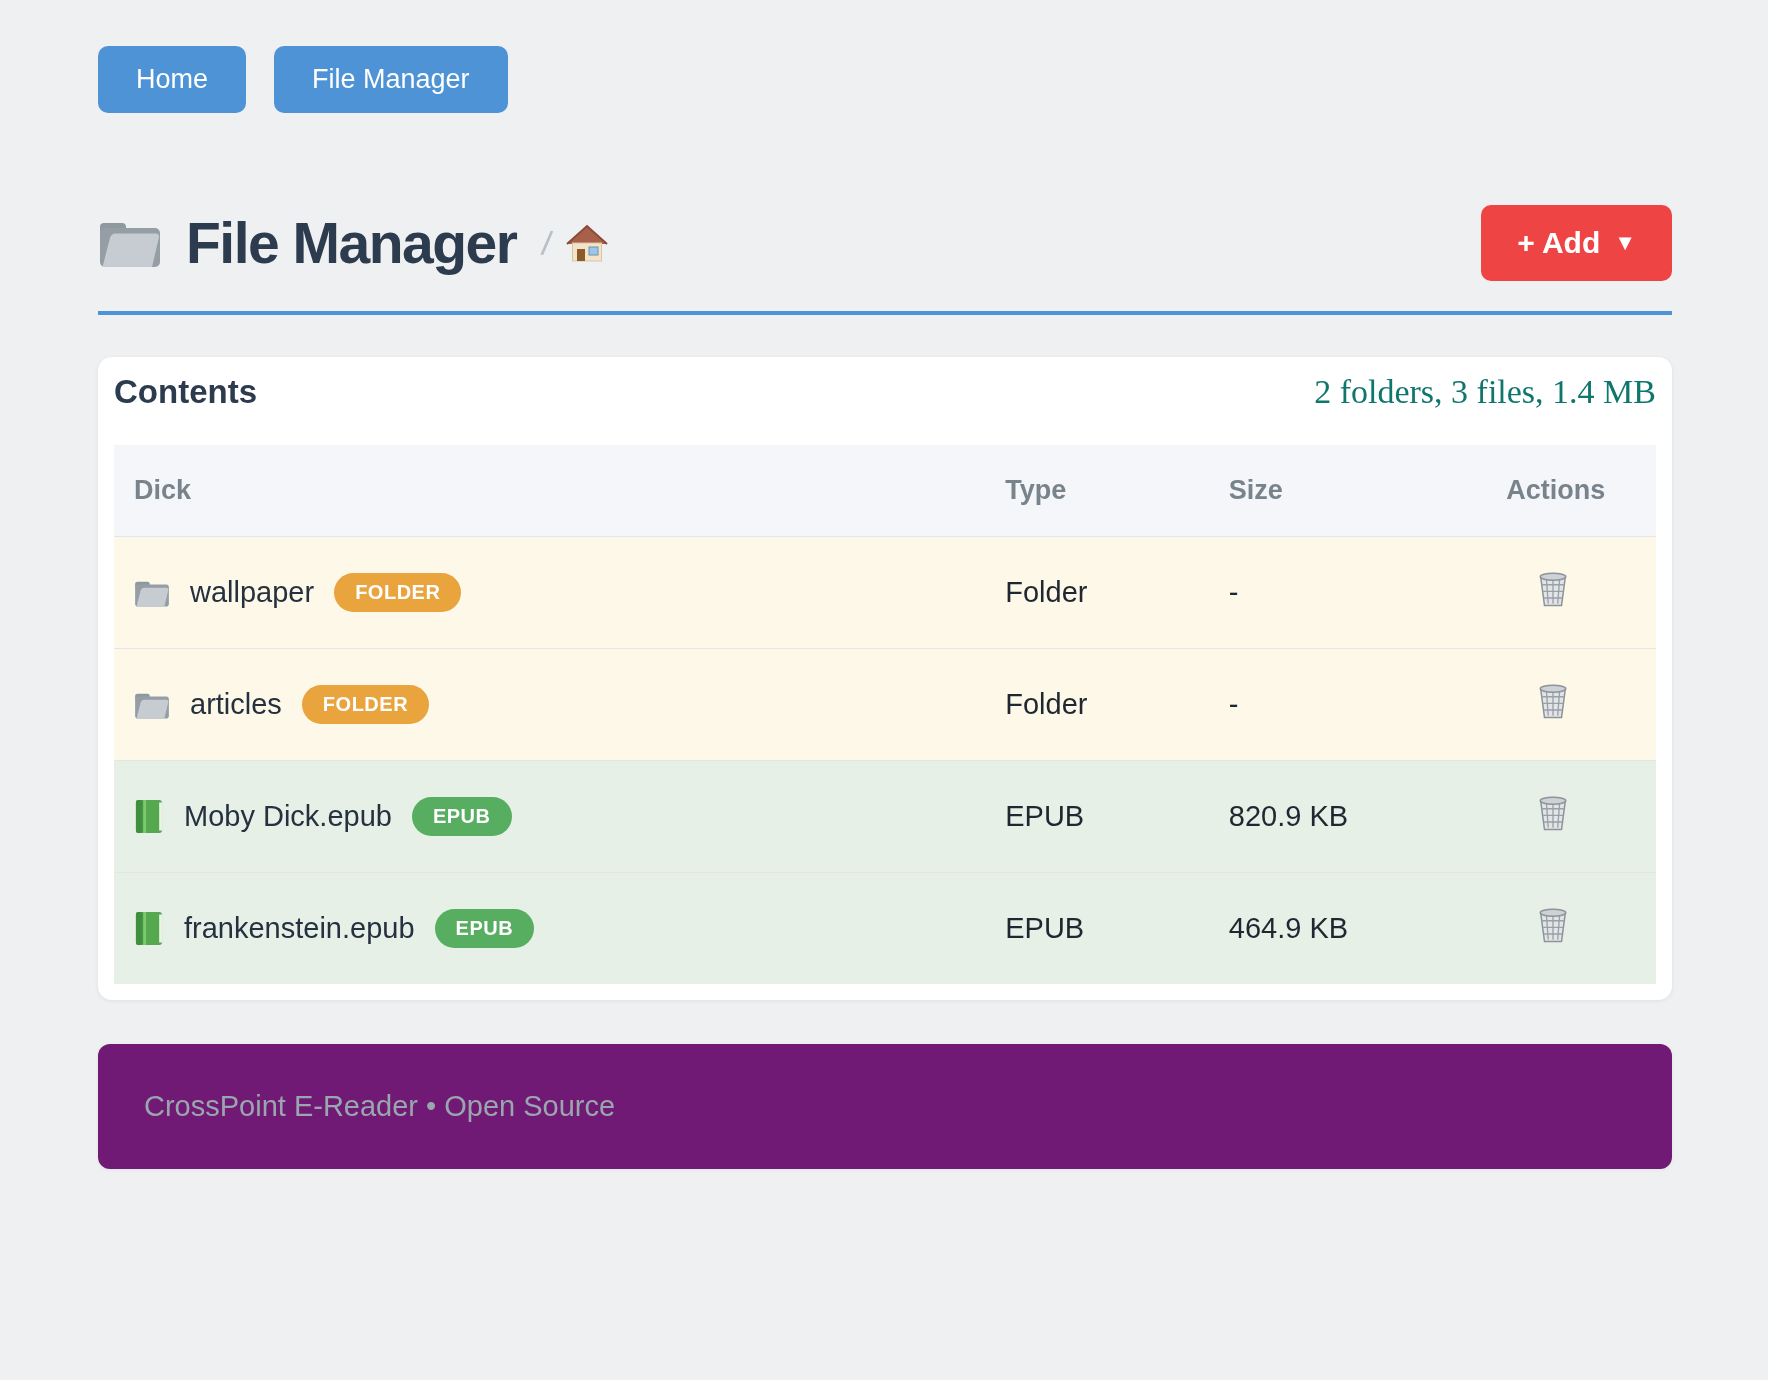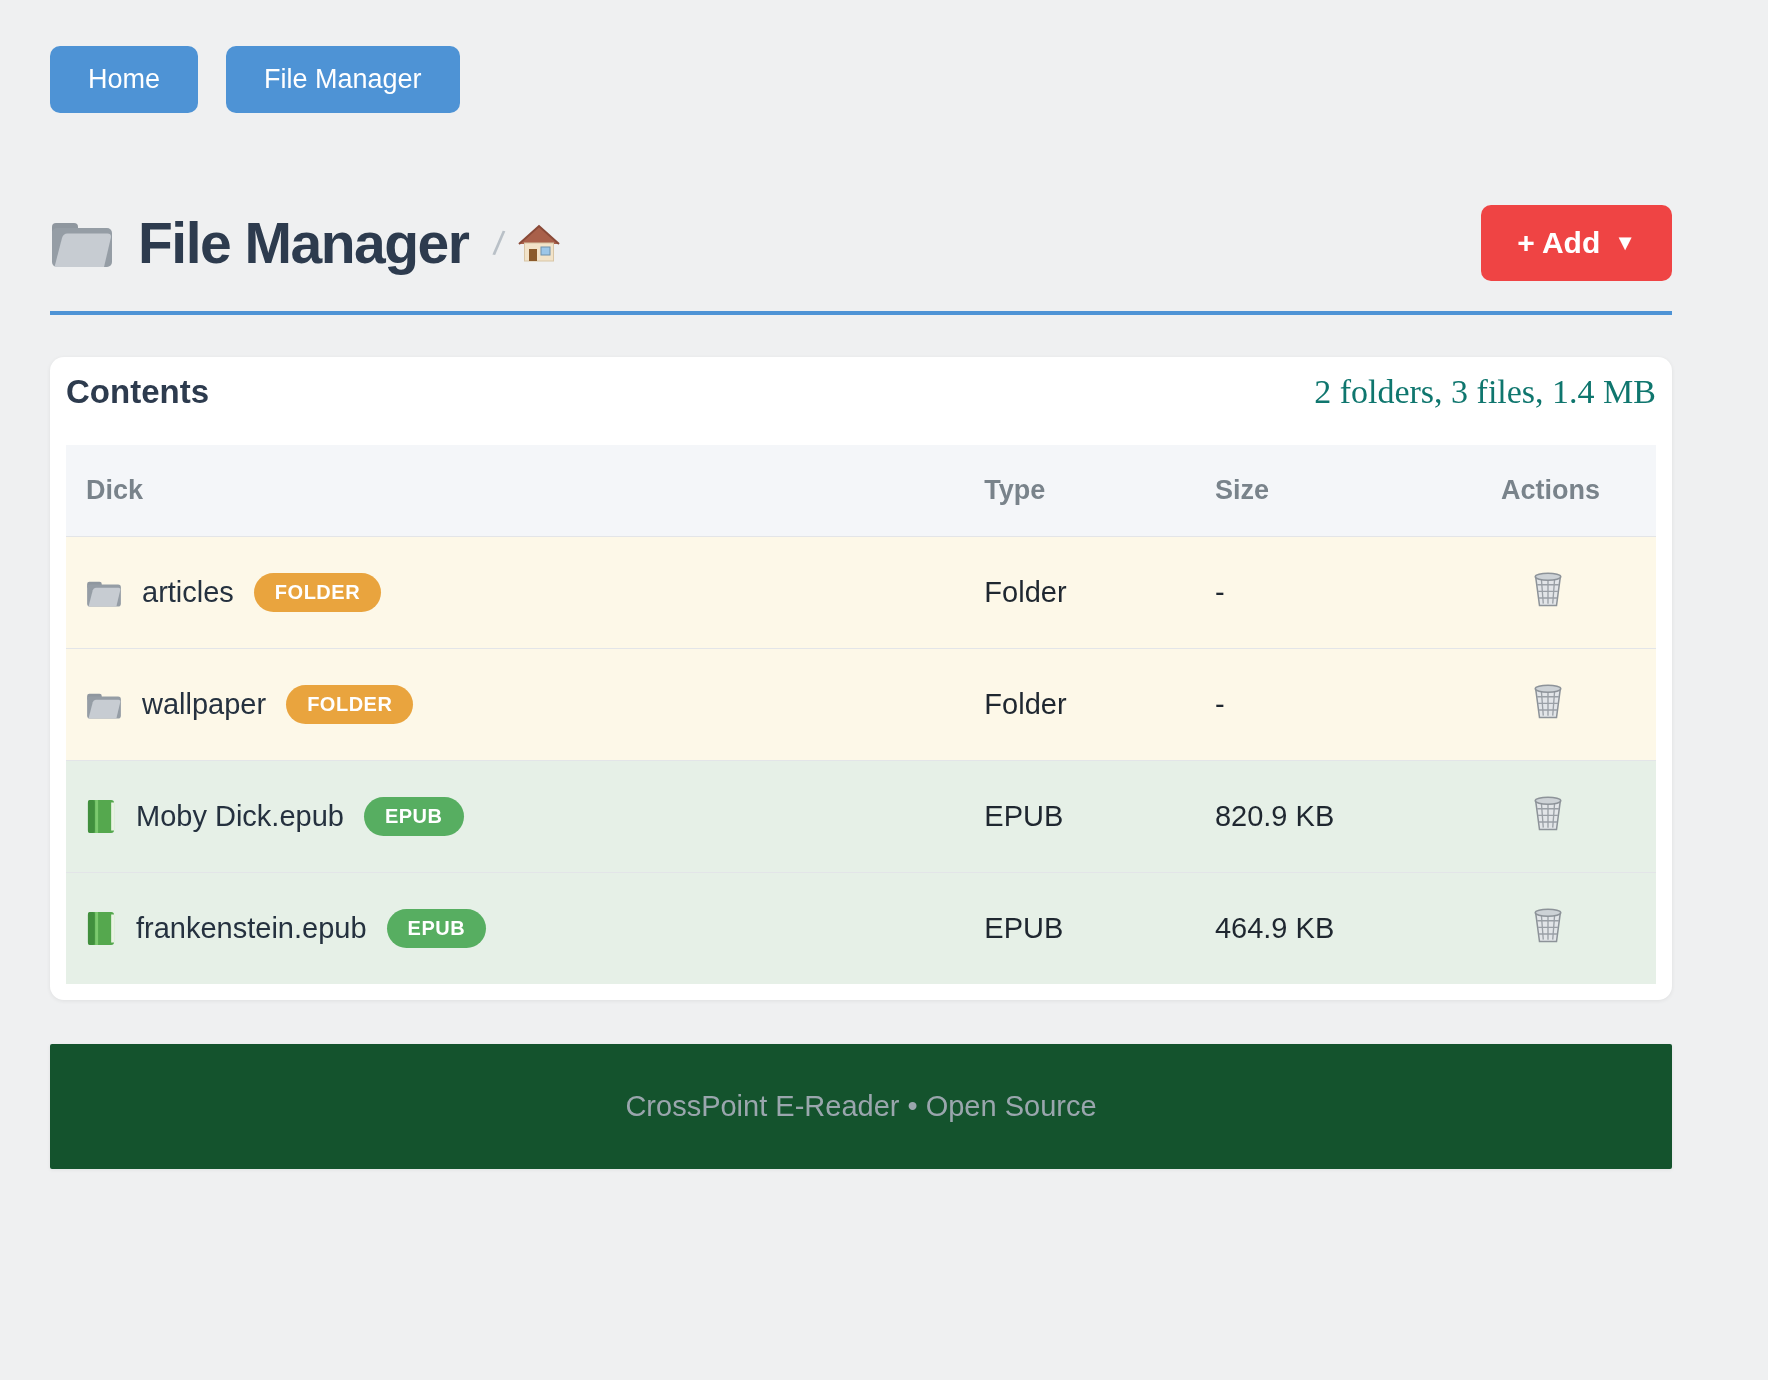--- a/index.html
+++ b/index.html
@@ -3,21 +3,21 @@
 <meta charset="utf-8">
 <style>
   html,body{margin:0;padding:0;}
   body{
     width:1768px;height:1380px;
     background:#eff0f1;
     font-family:"Liberation Sans",sans-serif;
     -webkit-font-smoothing:antialiased;
     overflow:hidden;
   }
-  .content{padding:46px 96px 0 50px;}
+  .content{padding:46px 96px 0 50px;margin-left:48px;}
 
   
   .nav-row{display:flex;gap:28px;}
   .btn-nav{
     background:#4e93d5;color:#fff;border:none;border-radius:10px;
     font-size:27px;font-family:inherit;padding:18px 38px;cursor:pointer;
   }
 
   
   .header-row{display:flex;justify-content:space-between;align-items:center;margin-top:92px;}
@@ -60,22 +60,22 @@
   .badge{
     color:#fff;font-size:20px;font-weight:bold;letter-spacing:.5px;
     padding:8px 21px;border-radius:999px;flex:0 0 auto;
   }
   .badge--folder{background:#e9a43e;}
   .badge--epub{background:#57ae61;}
   .trash-btn{background:none;border:none;padding:0;margin-left:30px;cursor:pointer;line-height:0;}
 
   
   .footer-card{
-    background:#14532d;border-radius:2px;margin-top:44px;padding:46px;
-    text-align:center;box-shadow:0 1px 4px rgba(0,0,0,.06);
+    background:#701a75;border-radius:12px;margin-top:44px;padding:46px;
+    box-shadow:0 1px 4px rgba(0,0,0,.06);
   }
   .footer-text{font-size:29px;color:#9aa6ad;}
 </style>
 </head>
 <body>
 
 <svg width="0" height="0" style="position:absolute" aria-hidden="true">
   <defs>
     <g id="svg-folder">
       <rect x="2" y="6" width="26" height="12" rx="4" fill="#8f979f"></rect>
@@ -154,55 +154,55 @@
         </tr>
       </thead>
       <tbody id="file-rows">
           <tr class="row--folder">
     <td>
       <div class="name-cell">
         <svg class="row-icon" width="36" height="30" viewBox="0 0 64 52">
                   <use href="#svg-folder"></use>
                 </svg>
 
+        <span class="file-name">wallpaper</span>
+        <span class="badge badge--folder">FOLDER</span>
+      </div>
+    </td>
+    <td>Folder</td>
+    <td>-</td>
+    <td>
+      <button class="trash-btn">
+        <svg width="34" height="39" viewBox="0 0 36 40">
+                  <use href="#svg-trash"></use>
+                </svg>
+      </button>
+    </td>
+  </tr>
+          <tr class="row--folder">
+    <td>
+      <div class="name-cell">
+        <svg class="row-icon" width="36" height="30" viewBox="0 0 64 52">
+                  <use href="#svg-folder"></use>
+                </svg>
+
         <span class="file-name">articles</span>
         <span class="badge badge--folder">FOLDER</span>
       </div>
     </td>
     <td>Folder</td>
     <td>-</td>
     <td>
       <button class="trash-btn">
         <svg width="34" height="39" viewBox="0 0 36 40">
                   <use href="#svg-trash"></use>
                 </svg>
       </button>
     </td>
   </tr>
-          <tr class="row--folder">
-    <td>
-      <div class="name-cell">
-        <svg class="row-icon" width="36" height="30" viewBox="0 0 64 52">
-                  <use href="#svg-folder"></use>
-                </svg>
-
-        <span class="file-name">wallpaper</span>
-        <span class="badge badge--folder">FOLDER</span>
-      </div>
-    </td>
-    <td>Folder</td>
-    <td>-</td>
-    <td>
-      <button class="trash-btn">
-        <svg width="34" height="39" viewBox="0 0 36 40">
-                  <use href="#svg-trash"></use>
-                </svg>
-      </button>
-    </td>
-  </tr>
           <tr class="row--epub">
     <td>
       <div class="name-cell">
 
         <svg class="row-icon" width="30" height="35" viewBox="0 0 31 36">
                   <use href="#svg-book"></use>
                 </svg>
         <span class="file-name">Moby Dick.epub</span>
         <span class="badge badge--epub">EPUB</span>
       </div>

